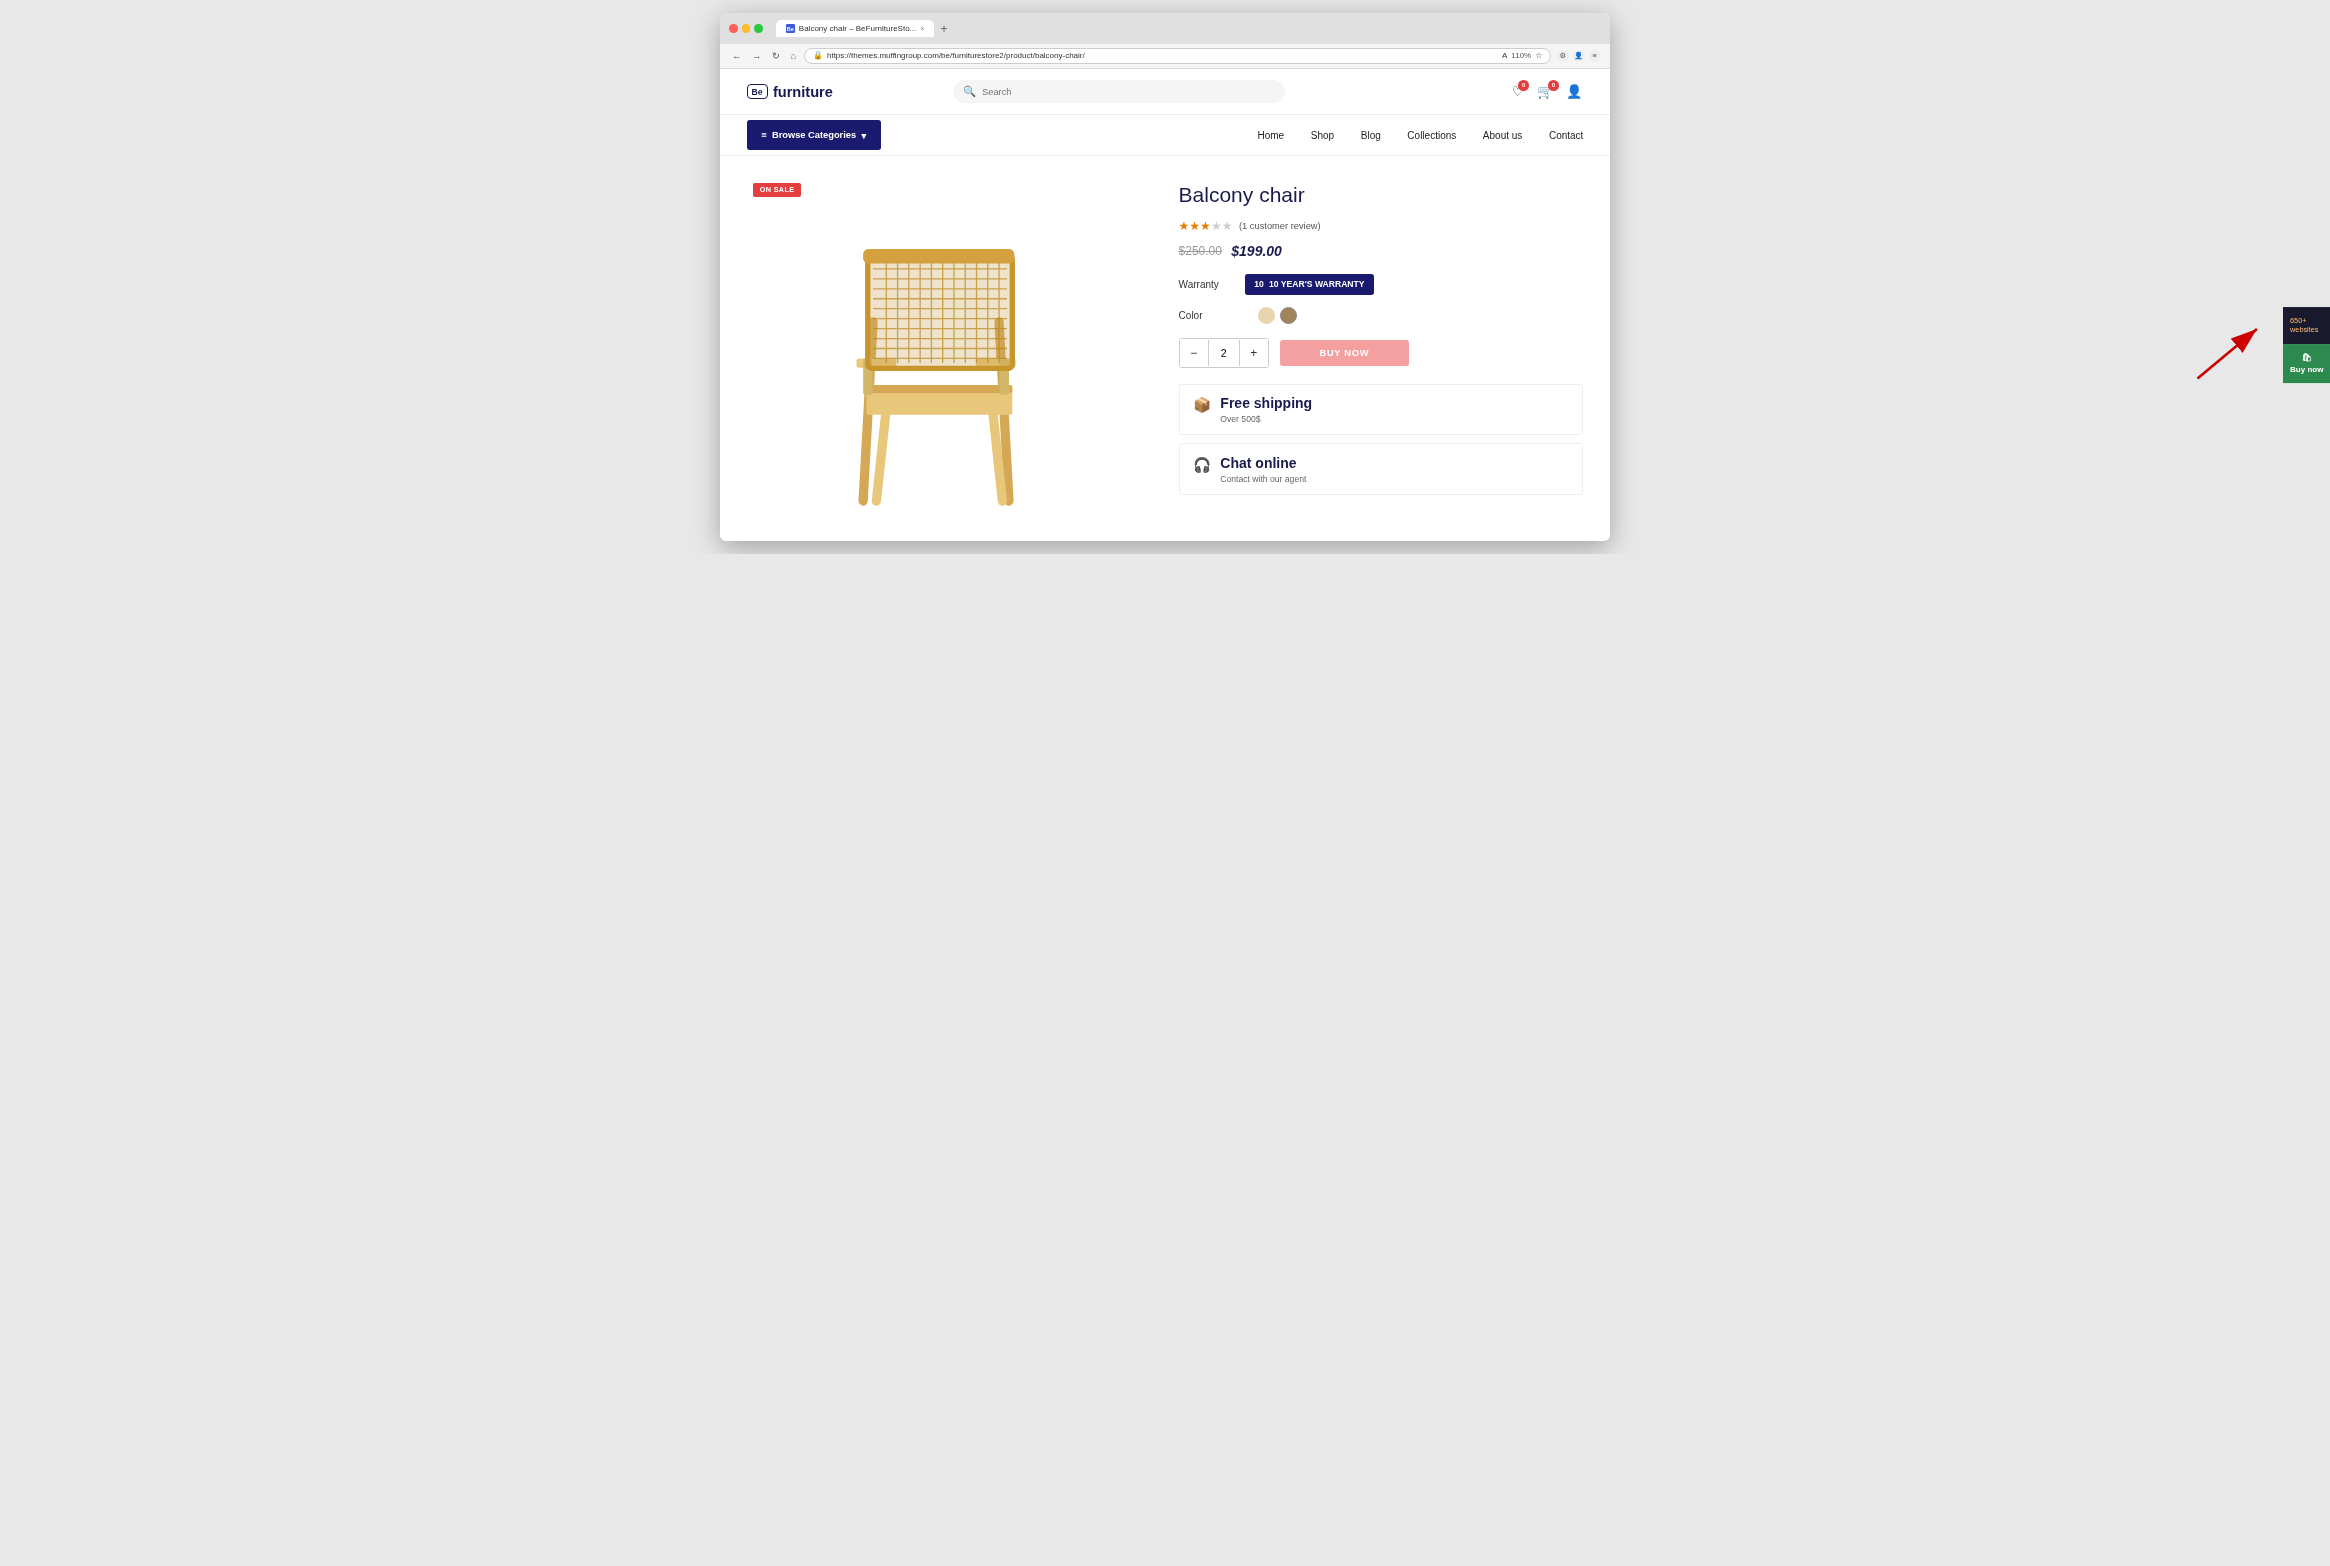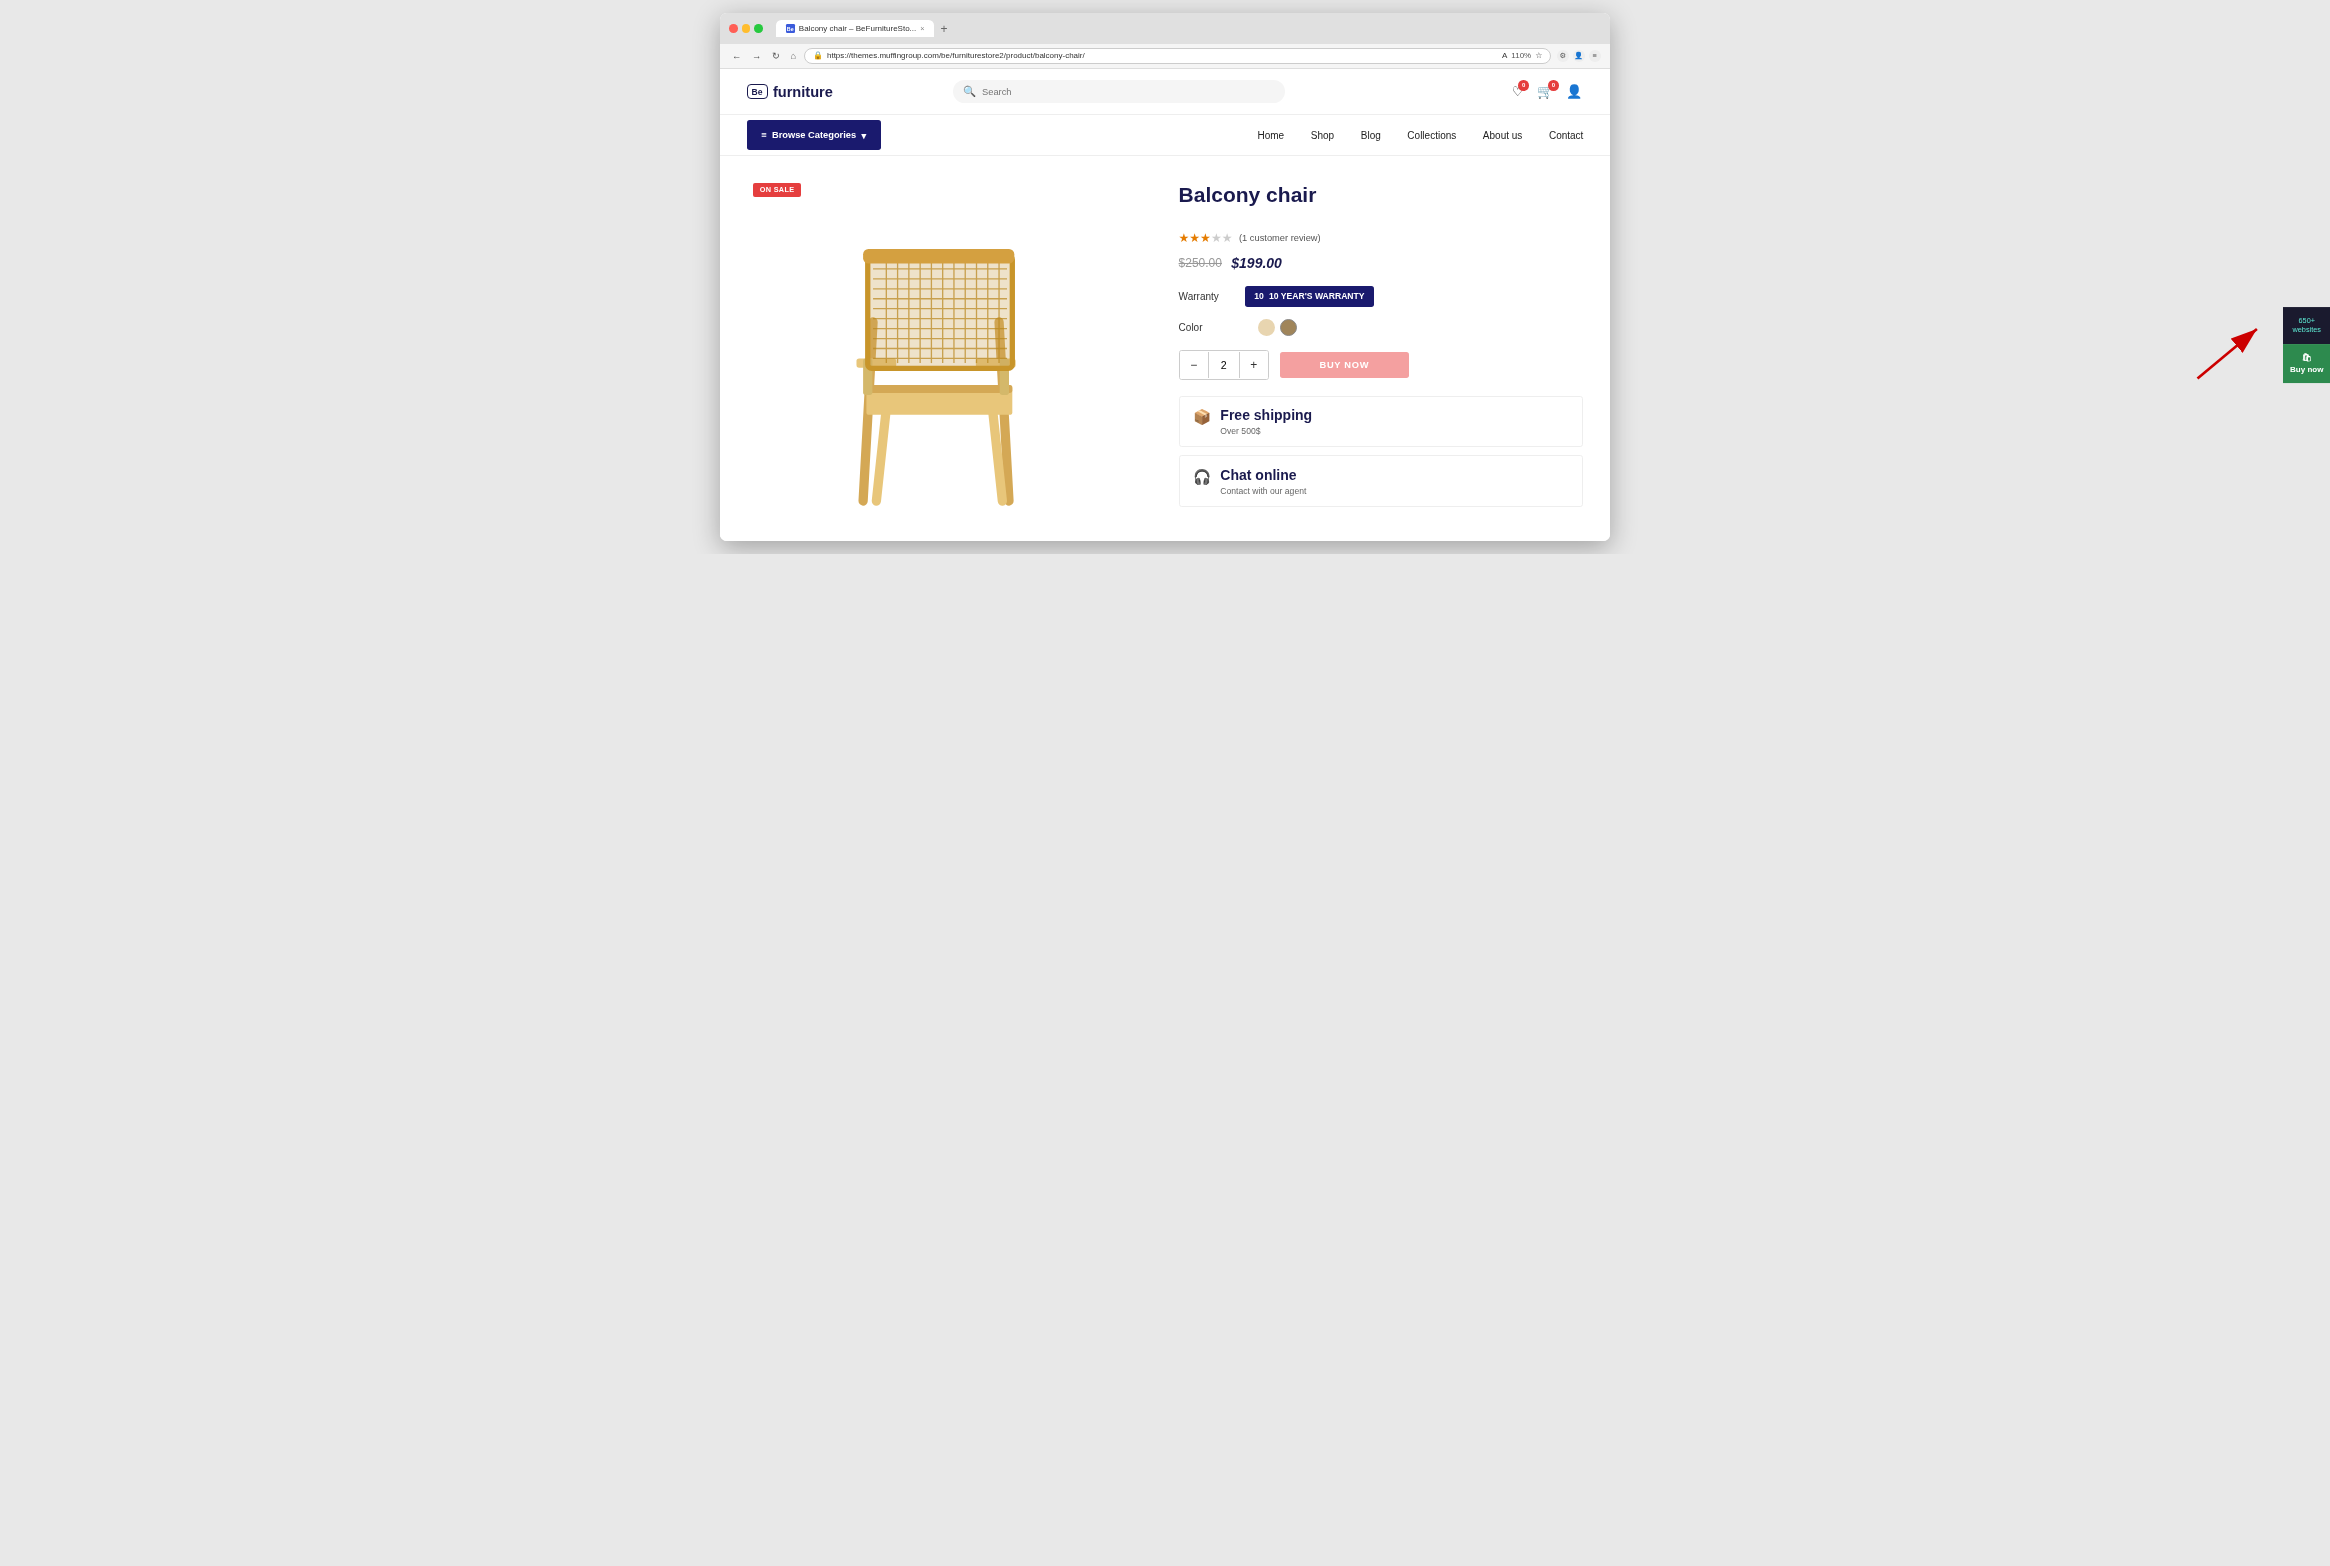--- a/index.html
+++ b/index.html
@@ -276,23 +276,23 @@
       height: 319px;
     }
 
     
     .product-details-col {
       flex: 1;
       padding-top: 6.6px;
     }
     .product-title {
       font-size: 21px;
-      font-weight: 700;
+      font-weight: 400;
       color: #1a1a4e;
-      margin-bottom: 24px;
+      margin-bottom: 12px;
     }
     .rating-row {
       display: flex;
       align-items: center;
       gap: 6.6px;
       margin-bottom: 10.6px;
     }
     .stars { color: #e57c00; font-size: 12px; }
     .star-empty { color: #ccc; }
     .review-count { font-size: 9.3px; color: #555; }
@@ -436,25 +436,24 @@
     .side-badge {
       position: fixed;
       right: 0;
       top: 50%;
       transform: translateY(-50%);
       display: flex;
       flex-direction: column;
     }
     .side-badge-dark {
       background: #1a1a2e;
-      color: #5eead4;
+      color: #fdba74;
       padding: 9.3px 6.6px;
       font-size: 13.3px;
       font-weight: 700;
-      text-align: center;
       cursor: pointer;
     }
     .side-badge-dark span {
       display: block;
       font-size: 7.3px;
       font-weight: 400;
     }
     .side-badge-green {
       background: #2d8a4e;
       color: #fff;

